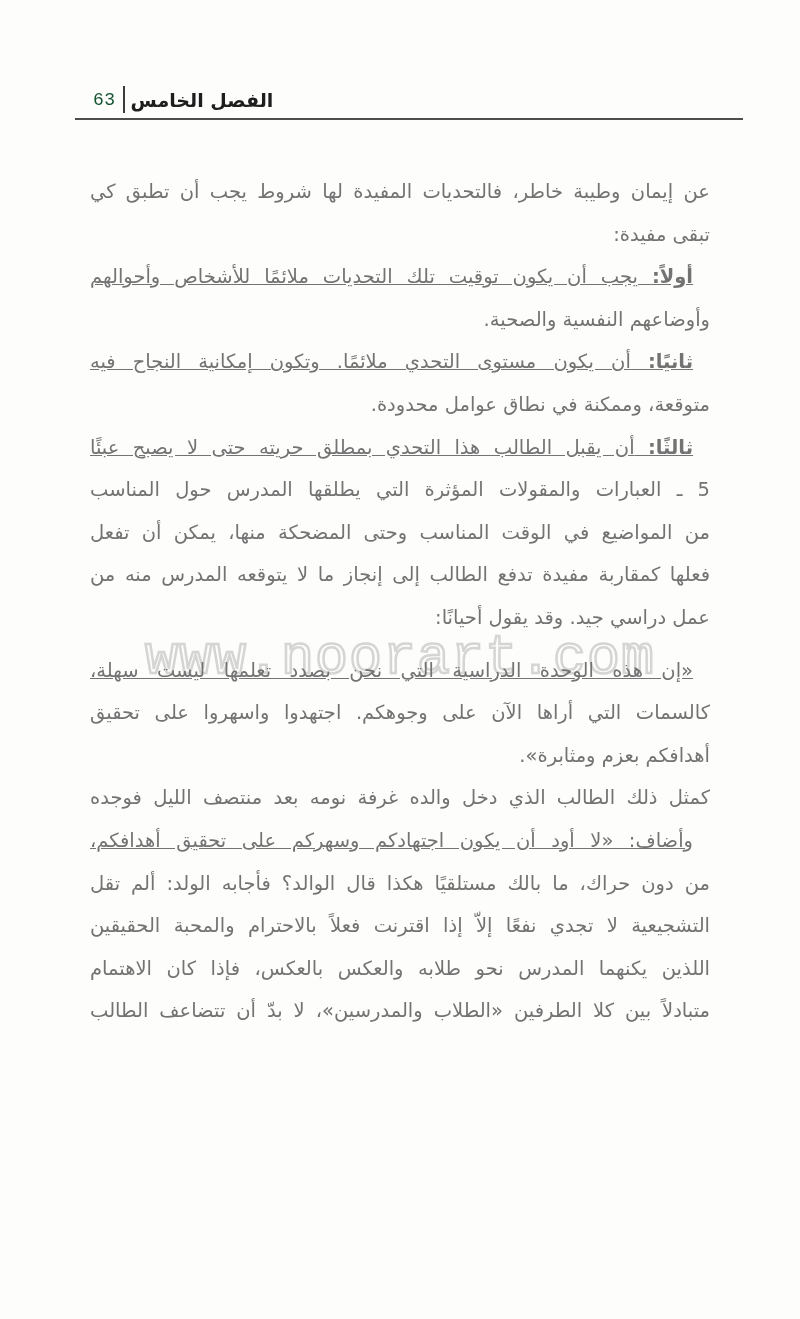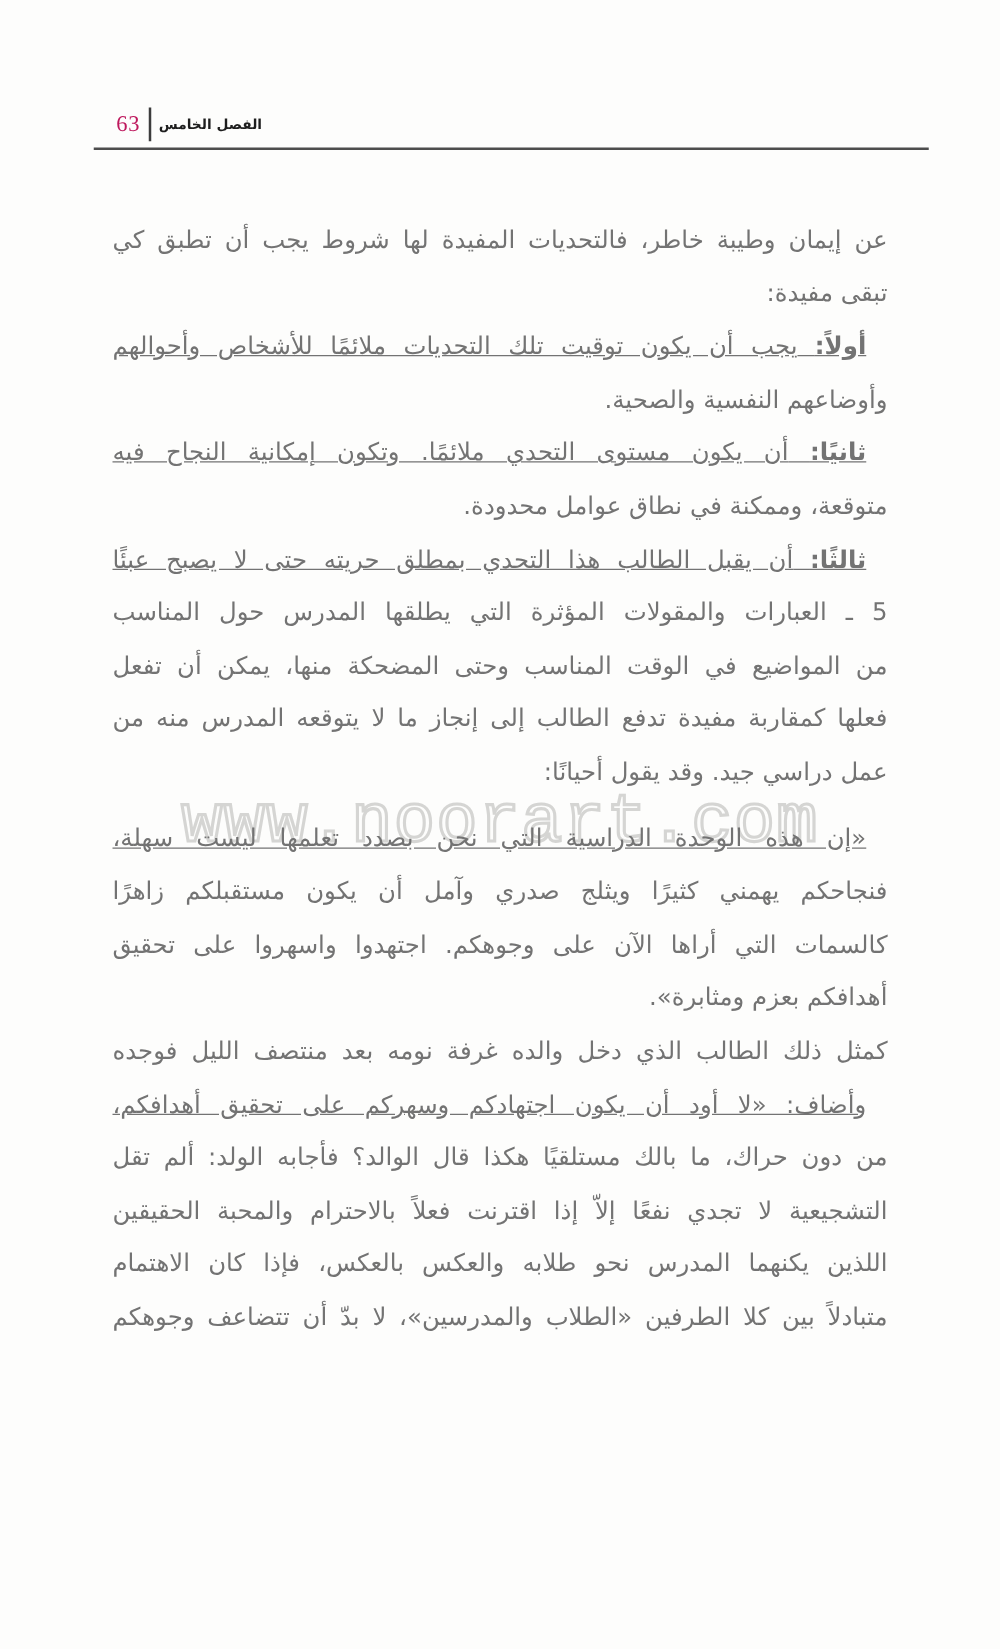--- a/index.html
+++ b/index.html
@@ -22,32 +22,32 @@
     position: absolute;
     top: 86px;
     left: 93px;
     display: flex;
     align-items: center;
     direction: ltr;
     z-index: 2;
   }
   .page-number {
     font-size: 18px;
-    font-family: Liberation Serif, serif;
-    color: #be185d;
+    font-family: Liberation Mono, monospace;
+    color: #14532d;
     letter-spacing: 0.5px;
   }
   .header-divider {
     width: 2px;
     height: 27px;
     background: #3c3c3c;
     margin: 0 6px 0 7px;
   }
   .chapter-title {
-    font-size: 11px;
+    font-size: 19px;
     font-weight: bold;
     color: #1e1e1e;
     direction: rtl;
   }
   .header-rule {
     position: absolute;
     top: 118px;
     left: 75px;
     width: 668px;
     height: 2px;
@@ -129,24 +129,23 @@
     <div class="line j indent"><span class="lead">أولاً:</span> <span>يجب أن يكون توقيت تلك التحديات ملائمًا للأشخاص وأحوالهم</span></div>
     <div class="line e"><span>وأوضاعهم النفسية والصحية.</span></div>
     <div class="line j indent"><span class="lead">ثانيًا:</span> <span>أن يكون مستوى التحدي ملائمًا. وتكون إمكانية النجاح فيه</span></div>
     <div class="line e"><span>متوقعة، وممكنة في نطاق عوامل محدودة.</span></div>
     <div class="line j indent"><span class="lead">ثالثًا:</span> <span>أن يقبل الطالب هذا التحدي بمطلق حريته حتى لا يصبح عبئًا</span></div>
     <div class="line j bold"><span>5 ـ العبارات والمقولات المؤثرة التي يطلقها المدرس حول المناسب</span></div>
     <div class="line j"><span>من المواضيع في الوقت المناسب وحتى المضحكة منها، يمكن أن تفعل</span></div>
     <div class="line j"><span>فعلها كمقاربة مفيدة تدفع الطالب إلى إنجاز ما لا يتوقعه المدرس منه من</span></div>
     <div class="line e"><span>عمل دراسي جيد. وقد يقول أحيانًا:</span></div>
     <div class="line j indent gap"><span>«إن هذه الوحدة الدراسية التي نحن بصدد تعلمها ليست سهلة،</span></div>
-    <div class="line j"><span>فنجاحكم يهمني كثيرًا ويثلج صدري وآمل أن يكون مستقبلكم زاهرًا</span></div>
     <div class="line j"><span>كالسمات التي أراها الآن على وجوهكم. اجتهدوا واسهروا على تحقيق</span></div>
     <div class="line e"><span>أهدافكم بعزم ومثابرة».</span></div>
     <div class="line j"><span>كمثل ذلك الطالب الذي دخل والده غرفة نومه بعد منتصف الليل فوجده</span></div>
     <div class="line j indent"><span>وأضاف: «لا أود أن يكون اجتهادكم وسهركم على تحقيق أهدافكم،</span></div>
     <div class="line j"><span>من دون حراك، ما بالك مستلقيًا هكذا قال الوالد؟ فأجابه الولد: ألم تقل</span></div>
     <div class="line j"><span>التشجيعية لا تجدي نفعًا إلاّ إذا اقترنت فعلاً بالاحترام والمحبة الحقيقين</span></div>
     <div class="line j"><span>اللذين يكنهما المدرس نحو طلابه والعكس بالعكس، فإذا كان الاهتمام</span></div>
-    <div class="line j"><span>متبادلاً بين كلا الطرفين «الطلاب والمدرسين»، لا بدّ أن تتضاعف وجوهكم</span></div>
+    <div class="line j"><span>متبادلاً بين كلا الطرفين «الطلاب والمدرسين»، لا بدّ أن تتضاعف الطالب</span></div>
   </div>
 
 </div>
 
 </body></html>

